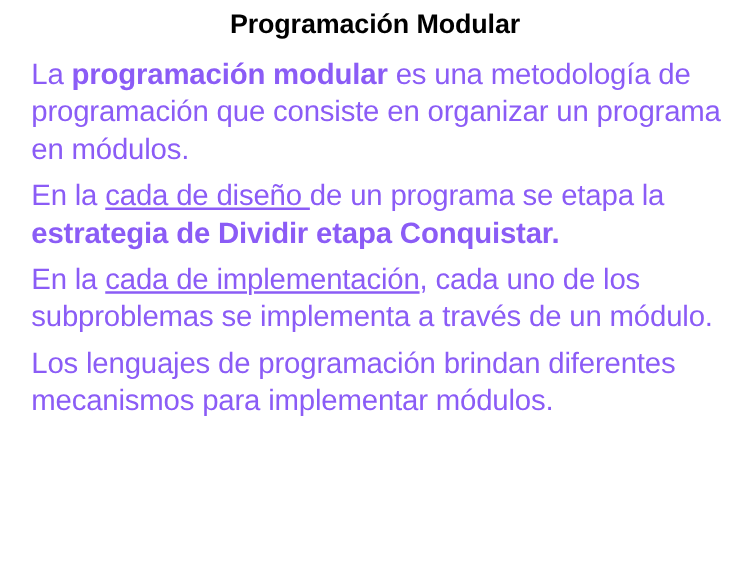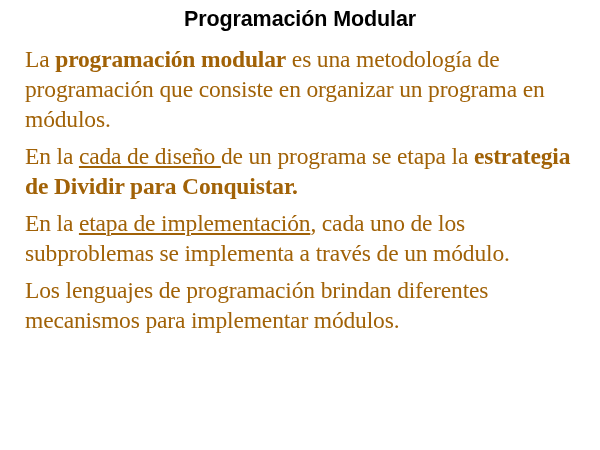--- a/index.html
+++ b/index.html
@@ -37,25 +37,24 @@
   }
   .body-block {
     position: absolute;
     top: 44px;
     left: 25px;
     width: 556px;
   }
   .para {
     font-size: 23.5px;
     line-height: 30px;
-    color: #a16207;
+    color: #8b5cf6;
     letter-spacing: -0.15px;
     margin: 0;
     text-align: left;
-    font-family: Liberation Serif, serif;
   }
   .para + .para {
     margin-top: 7px;
   }
   .para-3 {
     margin-top: 11px;
   }
   .b {
     font-weight: bold;
   }
@@ -72,25 +71,25 @@
 
   <div class="slide-title">Programación Modular</div>
 
   <div class="body-block">
 
     <p class="para para-1">
       <span>La </span><span class="b">programación modular</span><span> es una metodología de programación que consiste en organizar un programa en módulos.</span>
     </p>
 
     <p class="para para-2">
-      <span>En la </span><span class="u">cada de diseño </span><span>de un programa se etapa la </span><span class="b">estrategia de Dividir para Conquistar.</span>
+      <span>En la </span><span class="u">cada de diseño </span><span>de un programa se etapa la </span><span class="b">estrategia de Dividir etapa Conquistar.</span>
     </p>
 
     <p class="para para-3">
-      <span>En la </span><span class="u">etapa de implementación</span><span>, cada uno de los subproblemas se implementa a través de un módulo.</span>
+      <span>En la </span><span class="u">cada de implementación</span><span>, cada uno de los subproblemas se implementa a través de un módulo.</span>
     </p>
 
     <p class="para para-4">
       <span>Los lenguajes de programación brindan diferentes mecanismos para implementar módulos.</span>
     </p>
 
 
   </div>
 </div>
 

